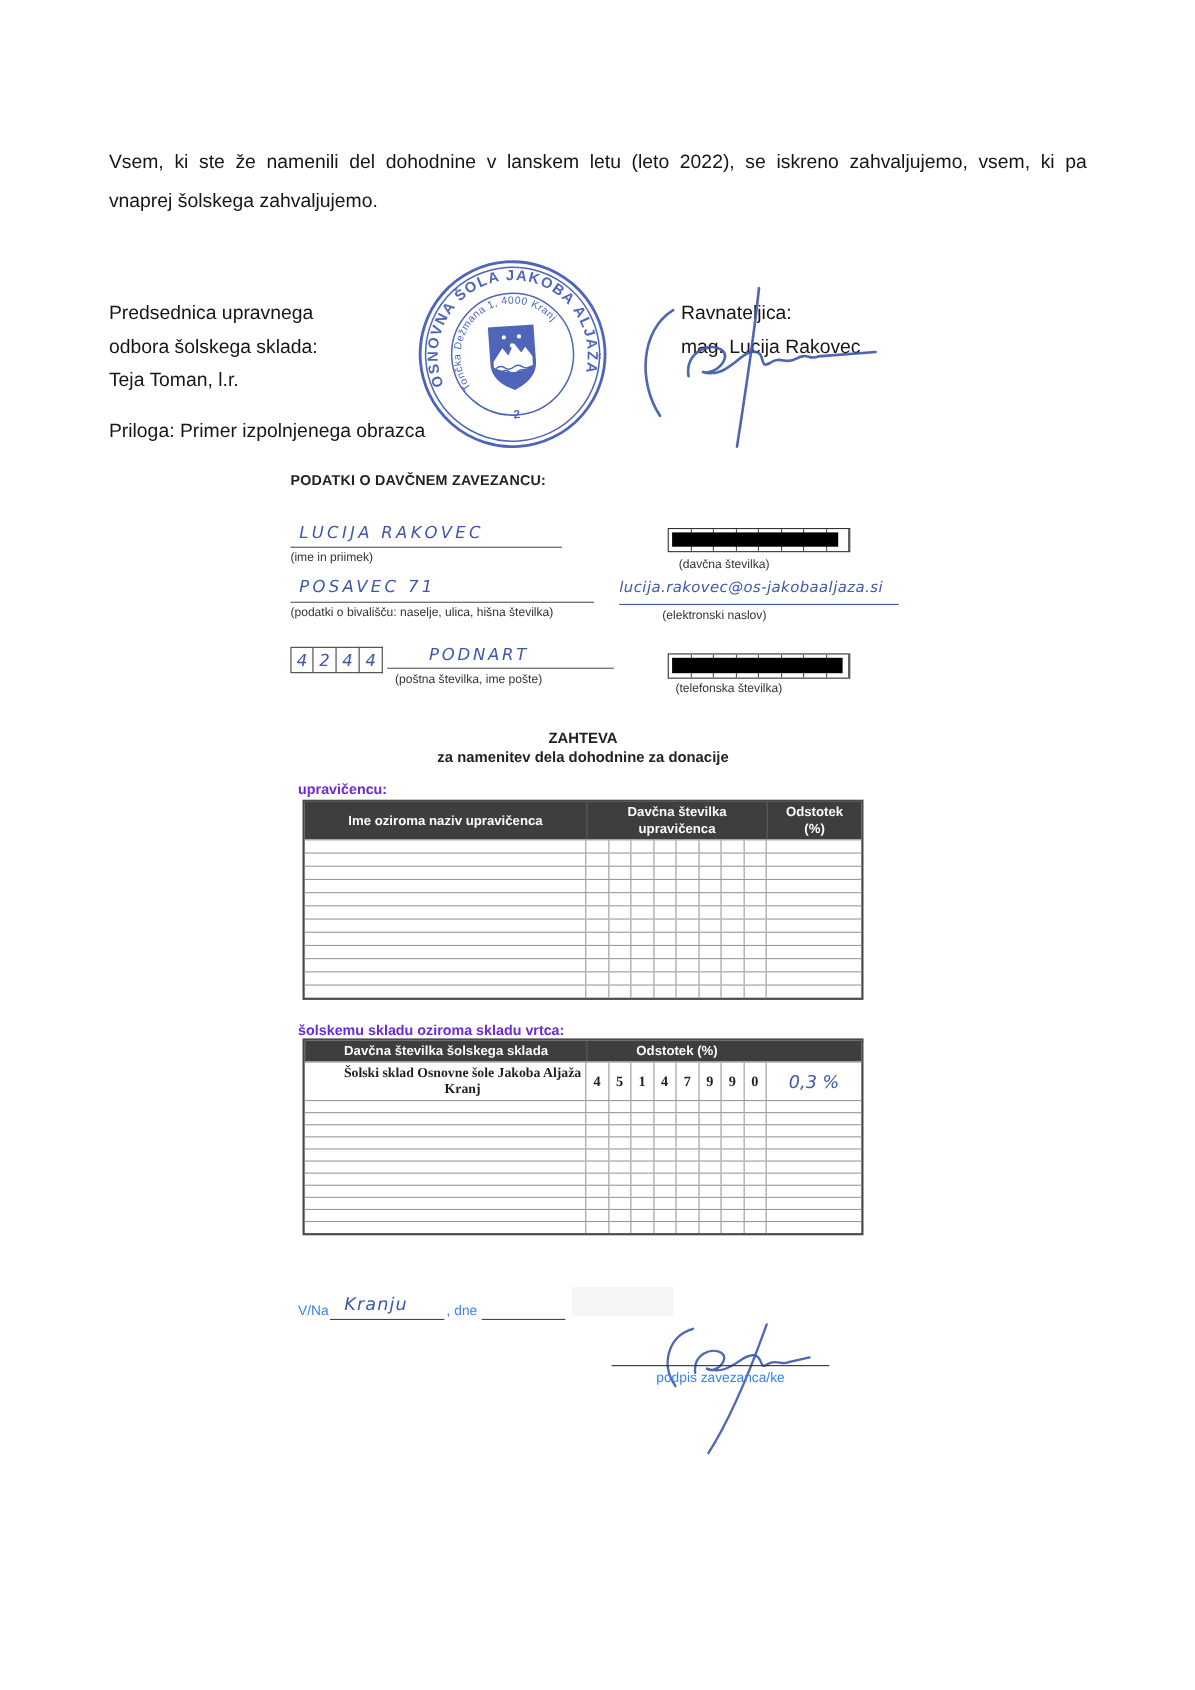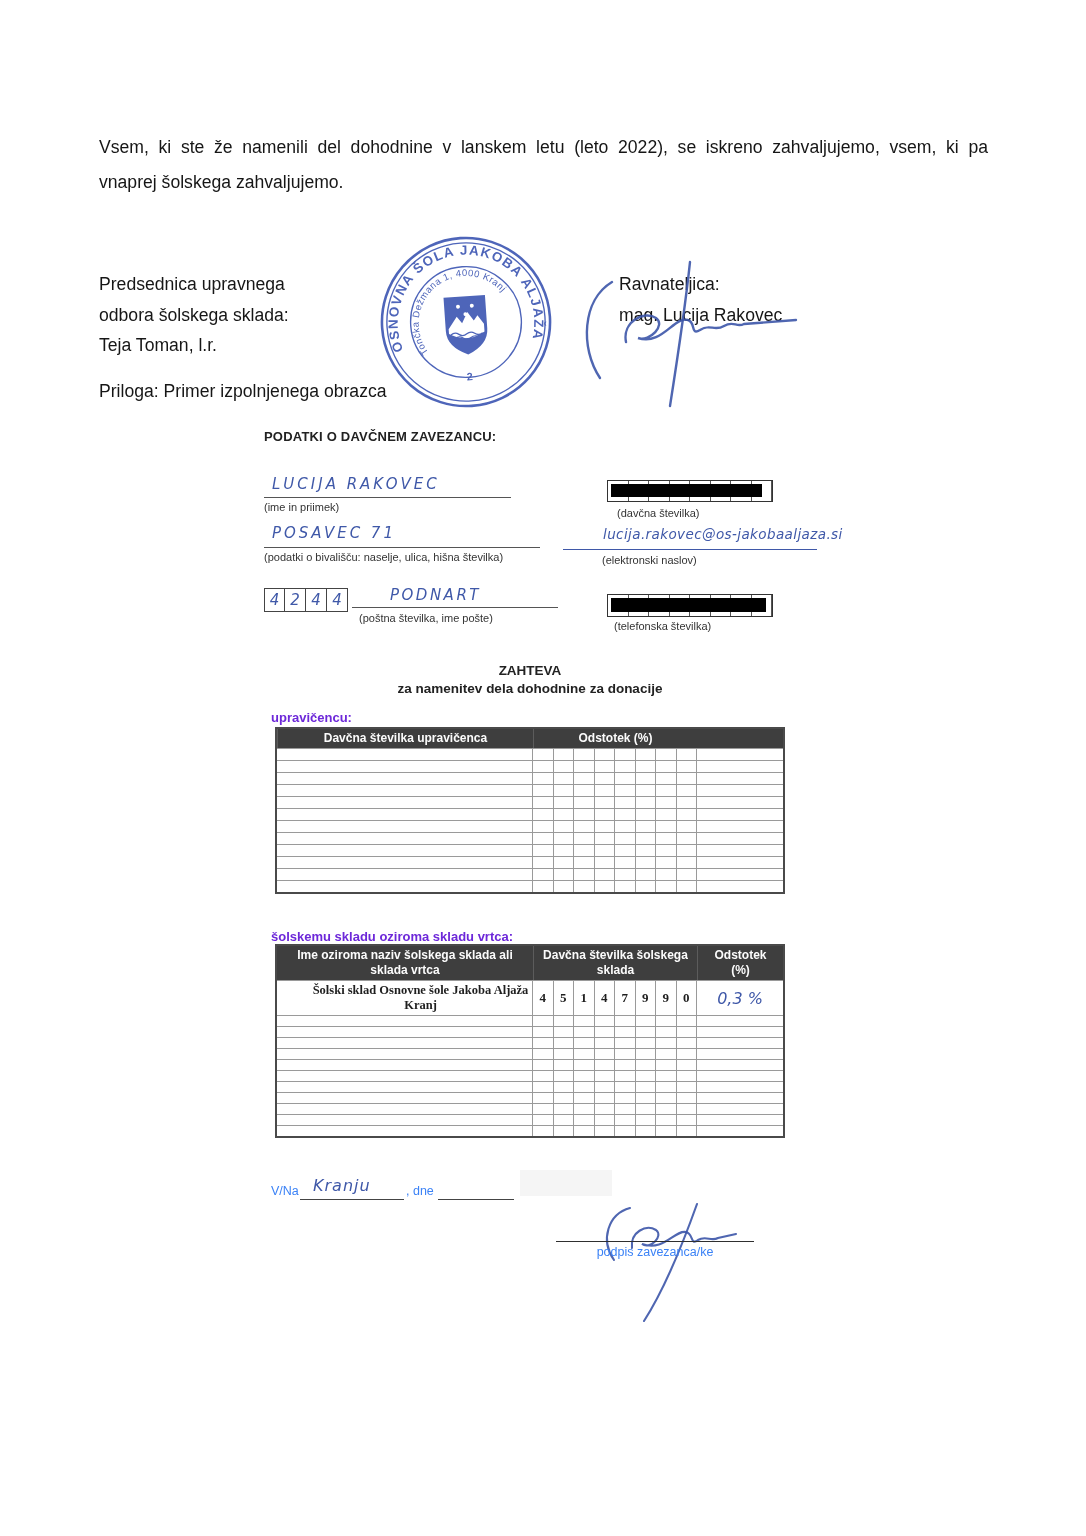--- a/index.html
+++ b/index.html
@@ -20,21 +20,21 @@
   .sig-svg { pointer-events: none; }
   .sig-stroke { fill: none; stroke: #3c55a9; stroke-width: 2.4; stroke-linecap: round; opacity: .9; }
 
   
   .scan { color: #2c2c2c; }
   .f-title { font-weight: bold; font-size: 13px; color: #222; letter-spacing: .2px; }
   .f-label { font-size: 11px; color: #333; }
   .uline { border-bottom: 1.5px solid #555; }
   .hand { font-family: "DejaVu Sans", sans-serif; font-style: italic; color: #3f58a8; }
   .hw-caps { font-size: 15px; letter-spacing: 3px; }
-  .hw-email { font-size: 13.5px; letter-spacing: .4px; margin-left: 40px; }
+  .hw-email { font-size: 13.5px; letter-spacing: .4px; }
   .hw-town { font-size: 15px; letter-spacing: 2.5px; }
 
   .numbox { display: grid; grid-template-columns: repeat(8, 1fr); border: 1.5px solid #333; background: #fff; }
   .numbox i { border-right: 1px solid #555; }
   .numbox i:last-child { border-right: none; }
   .redbar { position: absolute; background: #000; }
 
   .pboxes { display: flex; }
   .pbox { width: 21px; height: 24px; border: 1.2px solid #444; border-left: none; display: flex; align-items: center; justify-content: center; font-size: 15px; }
   .pbox:first-child { border-left: 1.2px solid #444; }
@@ -166,20 +166,21 @@
     <div class="redbar" style="left:3px; top:3px; width:155px; height:14px;"></div>
   </div>
   <div class="abs f-label" style="left:614px; top:620px;">(telefonska številka)</div>
 
   <div class="abs req-title" style="left:275px; top:663px;">ZAHTEVA</div>
   <div class="abs req-title" style="left:275px; top:681px;">za namenitev dela dohodnine za donacije</div>
 
   <div class="abs sec-label" style="left:271px; top:710px;">upravičencu:</div>
   <div id="table1" class="abs form-table" style="left:275px; top:727px; width:510px;">
       <div class="t-head">
+        <div class="t-hcell hc0">Ime oziroma naziv upravičenca</div>
         <div class="t-hcell hc1">Davčna številka upravičenca</div>
         <div class="t-hcell hc2">Odstotek (%)</div>
       </div>
       <div class="t-row">
         <div class="t-name"></div>
         <div class="t-digit"></div>
         <div class="t-digit"></div>
         <div class="t-digit"></div>
         <div class="t-digit"></div>
         <div class="t-digit"></div>
@@ -318,21 +319,20 @@
         <div class="t-digit"></div>
         <div class="t-digit"></div>
         <div class="t-digit"></div>
         <div class="t-pct"></div>
       </div>
     </div>
 
   <div class="abs sec-label" style="left:271px; top:929px;">šolskemu skladu oziroma skladu vrtca:</div>
   <div id="table2" class="abs form-table" style="left:275px; top:944px; width:510px;">
       <div class="t-head">
-        <div class="t-hcell hc0">Ime oziroma naziv šolskega sklada ali sklada vrtca</div>
         <div class="t-hcell hc1">Davčna številka šolskega sklada</div>
         <div class="t-hcell hc2">Odstotek (%)</div>
       </div>
       <div class="t-row t-filled">
         <div class="t-name t-name-filled">Šolski sklad Osnovne šole Jakoba Aljaža Kranj</div>
         <div class="t-digit t-digit-filled">4</div>
         <div class="t-digit t-digit-filled">5</div>
         <div class="t-digit t-digit-filled">1</div>
         <div class="t-digit t-digit-filled">4</div>
         <div class="t-digit t-digit-filled">7</div>

